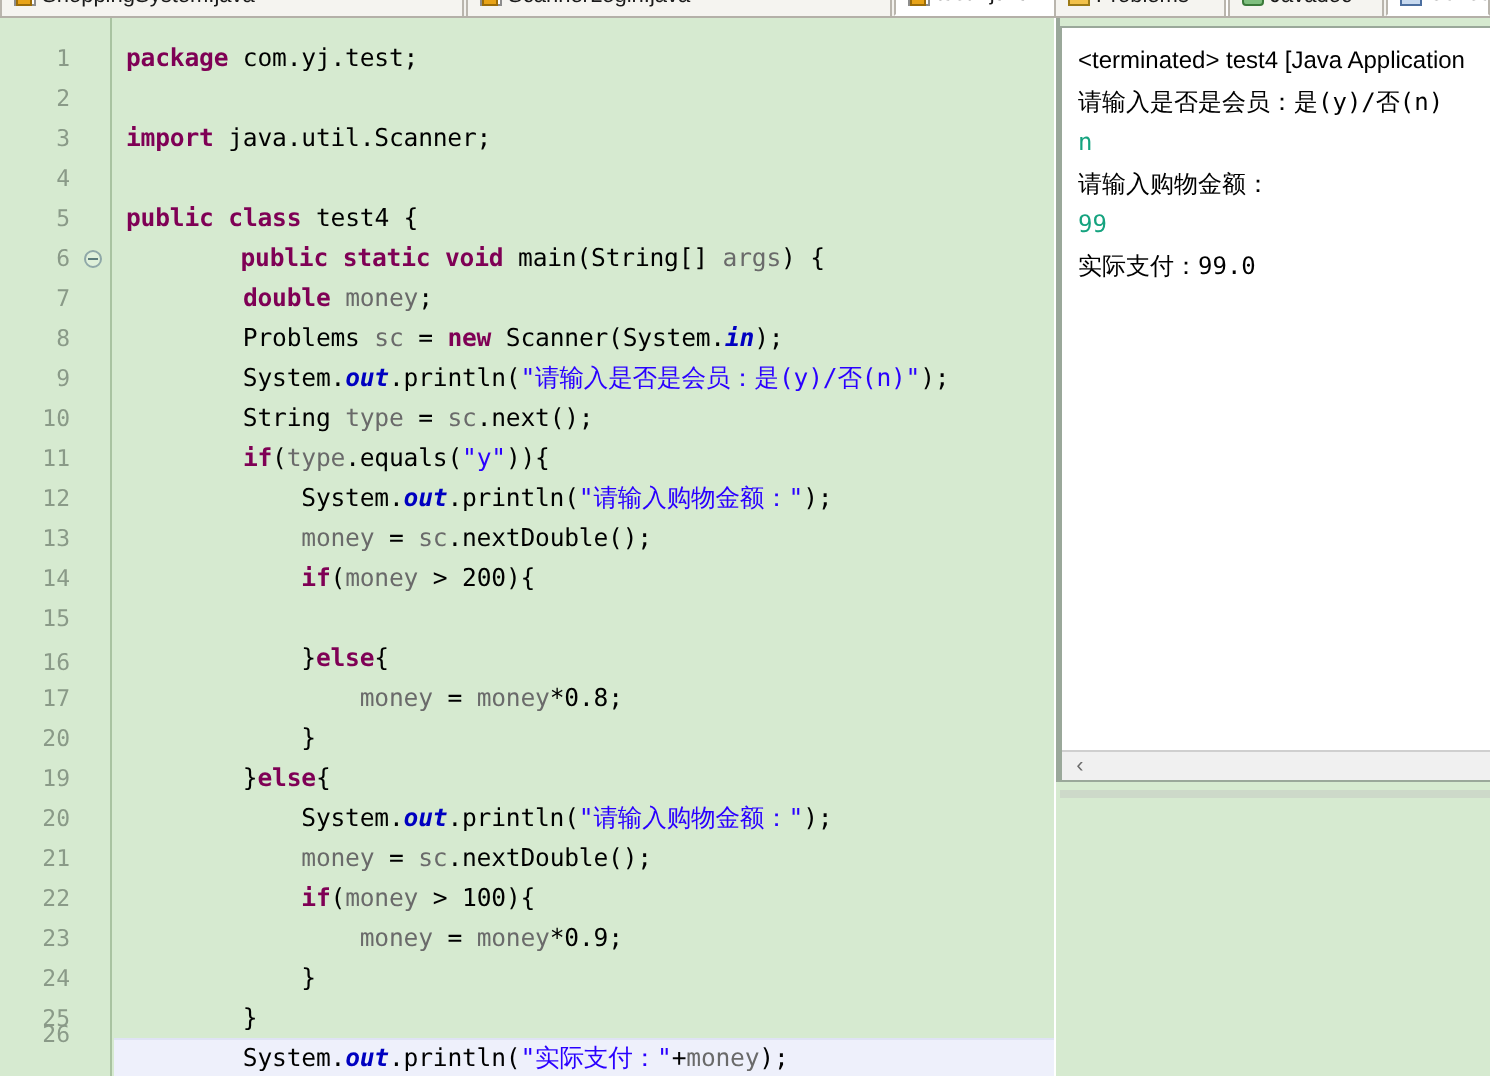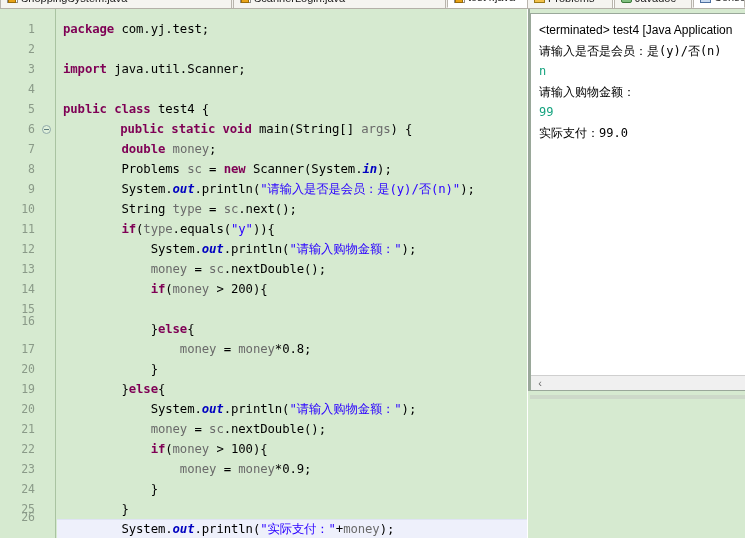--- a/index.html
+++ b/index.html
@@ -325,21 +325,21 @@
         </div>
         <div class="row" style="top: 250px;">
           <div class="lnum">13</div>
         </div>
         <div class="row" style="top: 270px;">
           <div class="lnum">14</div>
         </div>
         <div class="row" style="top: 290px;">
           <div class="lnum">15</div>
         </div>
-        <div class="row" style="top: 302px;">
+        <div class="row" style="top: 312px;">
           <div class="lnum">16</div>
         </div>
         <div class="row" style="top: 330px;">
           <div class="lnum">17</div>
         </div>
         <div class="row" style="top: 350px;">
           <div class="lnum">20</div>
         </div>
         <div class="row" style="top: 370px;">
           <div class="lnum">19</div>

